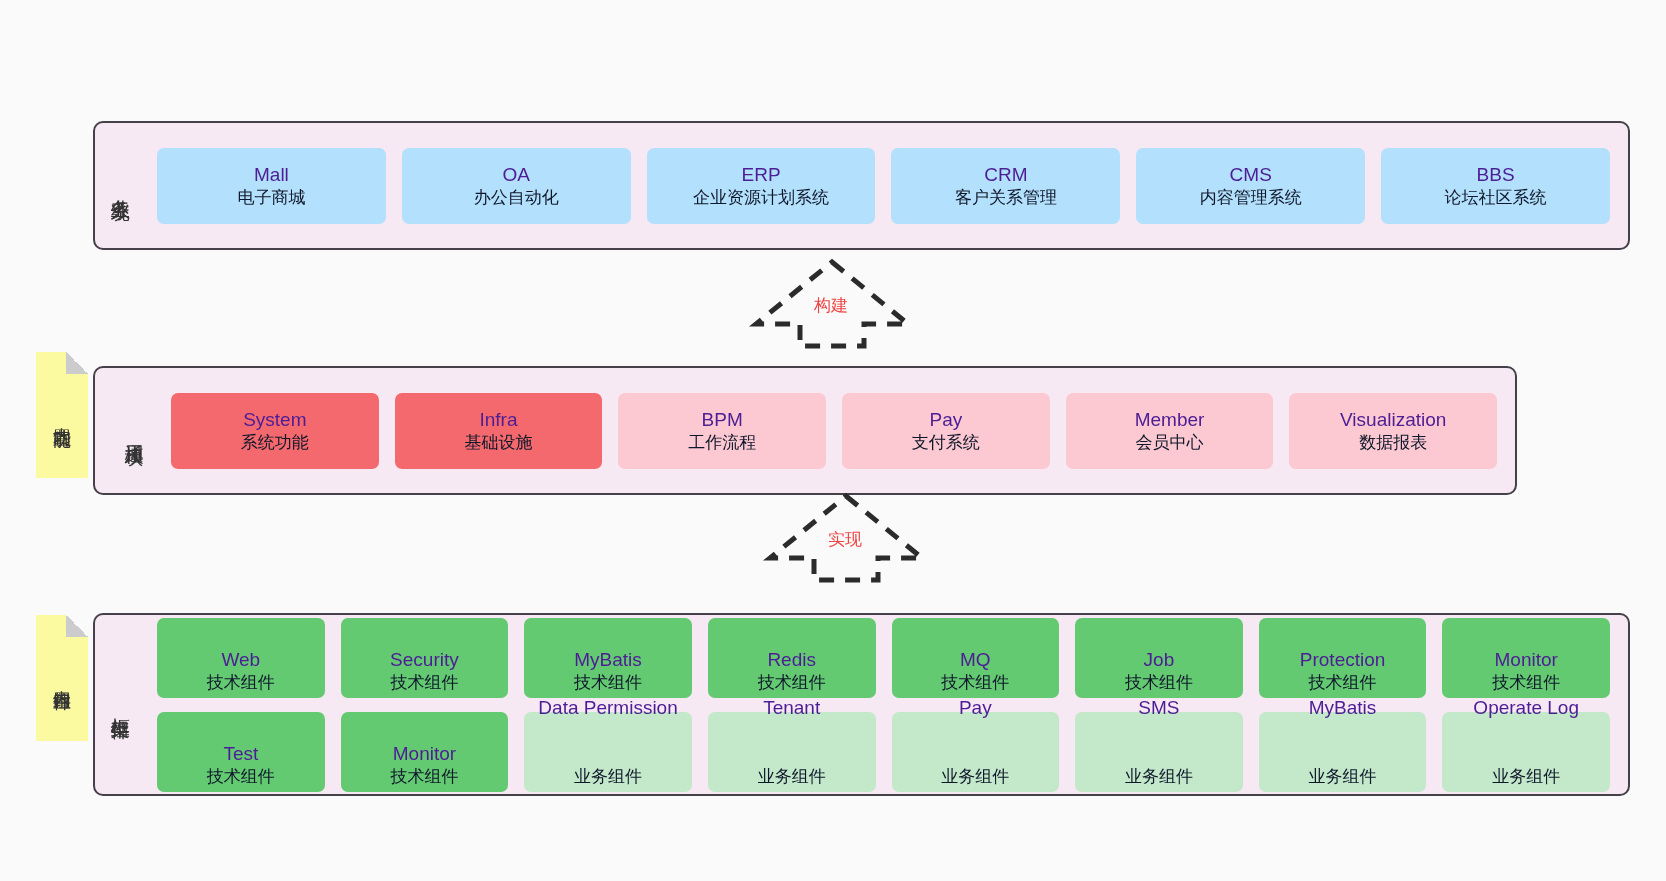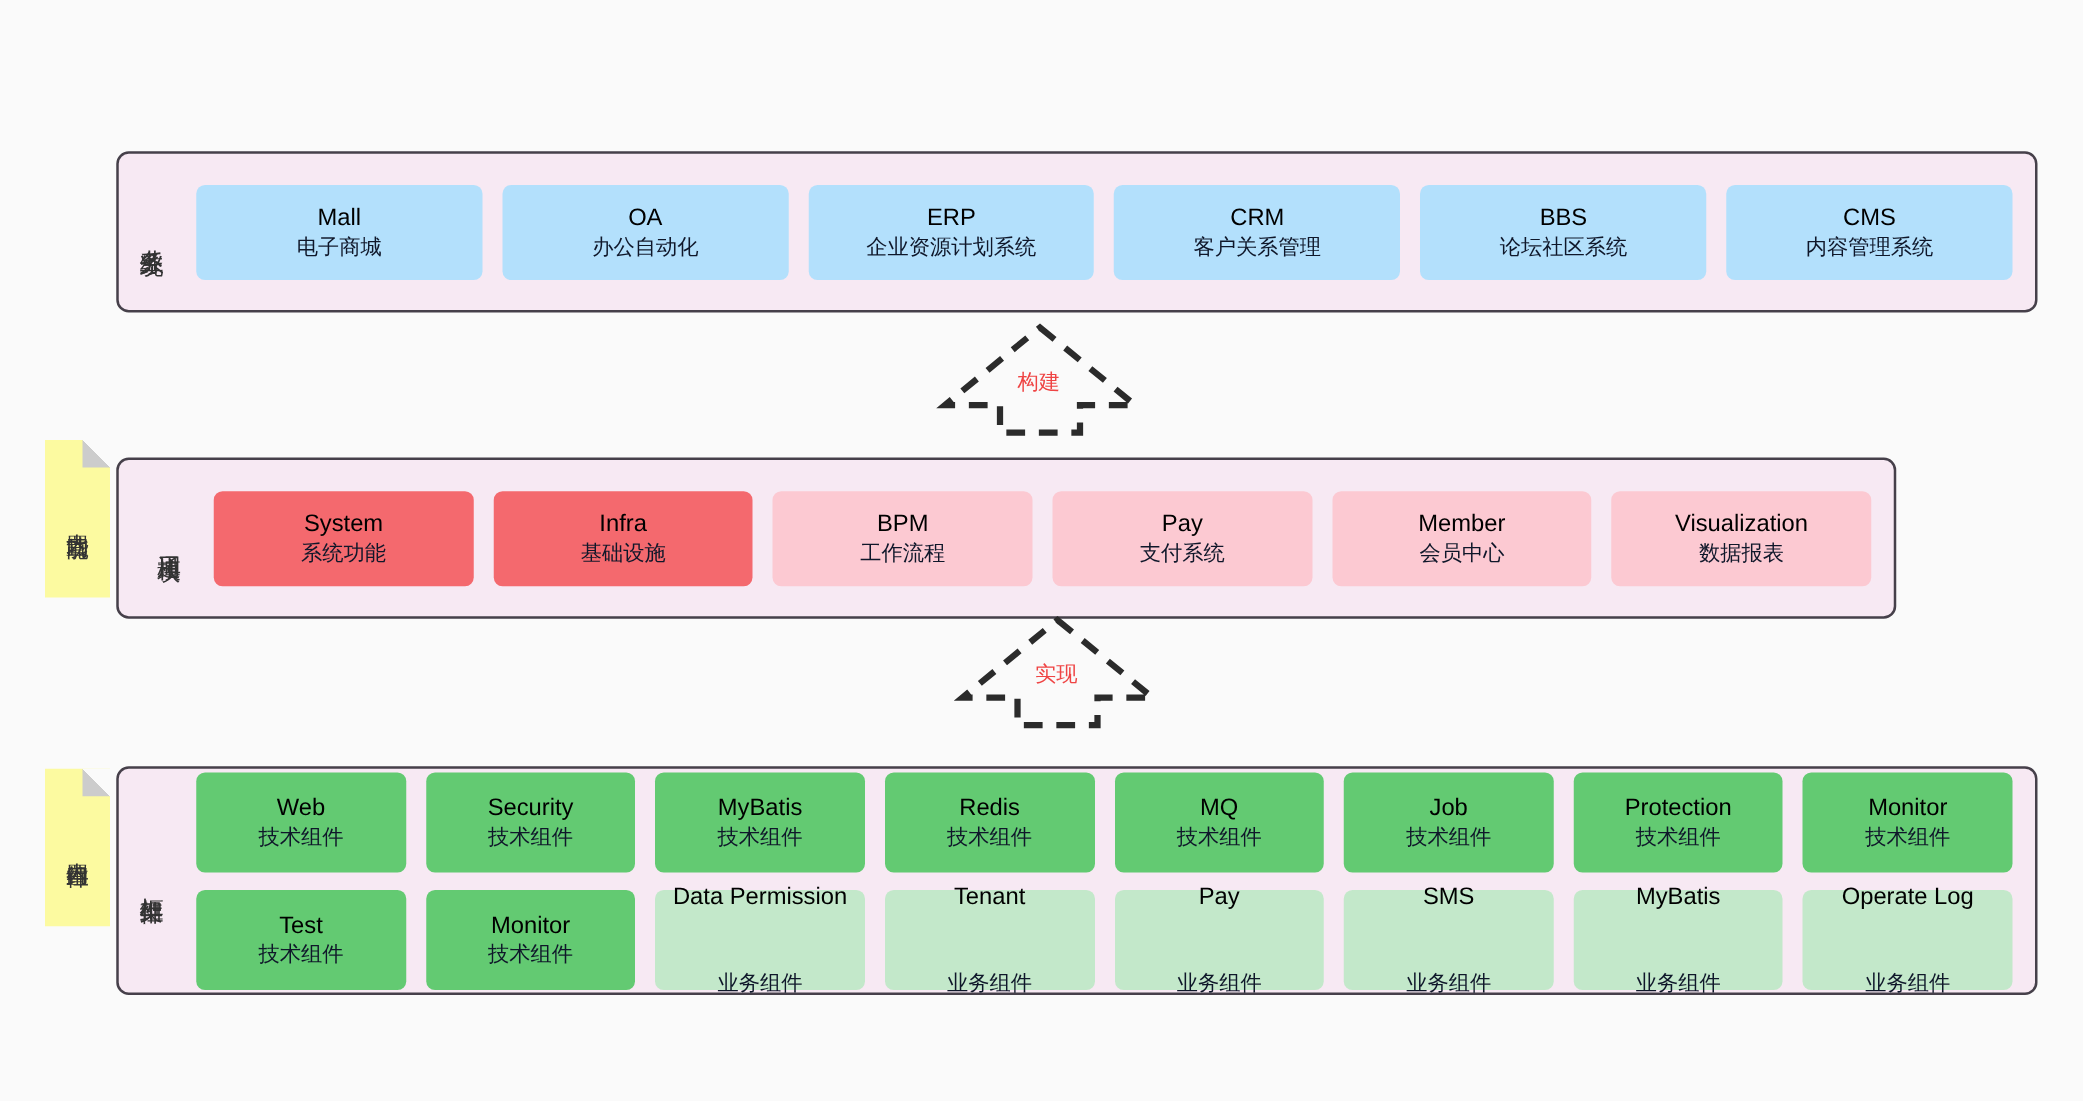--- a/index.html
+++ b/index.html
@@ -74,32 +74,32 @@
     border-radius: 7px;
     display: flex;
     flex-direction: column;
     align-items: center;
     justify-content: center;
     text-align: center;
     line-height: 1.26;
     box-sizing: border-box;
     padding: 4px 6px;
   }
-  .node .en { font-size: 19px; color: #000000; }
+  .node .en { font-size: 19px; color: #4c1d95; }
   .node .cn { font-size: 17px; color: #0f172a; }
 
   
   .c-blue        { background: #b3e0fc; }
   .c-red         { background: #f4696e; }
   .c-pink        { background: #fcc9d2; }
   .c-green       { background: #63ca72; }
   .c-lightgreen  { background: #c3e8ca; gap: 46px; }
 
   .h-tall  { height: 76px; }
-  .h-short { height: 80px; }
+  .h-short { height: 80px; justify-content: flex-end; }
 
   
   .sticky {
     position: absolute;
     background: #fcfaa0;
     box-sizing: border-box;
     display: flex;
     align-items: center;
     justify-content: center;
     font-size: 18px;
@@ -172,29 +172,29 @@
 
         <div class="cell">
           <div class="node c-blue h-tall">
             <span class="en">CRM</span>
             <span class="cn">客户关系管理</span>
           </div>
         </div>
 
         <div class="cell">
           <div class="node c-blue h-tall">
+            <span class="en">CMS</span>
+            <span class="cn">内容管理系统</span>
+          </div>
+        </div>
+
+        <div class="cell">
+          <div class="node c-blue h-tall">
             <span class="en">BBS</span>
             <span class="cn">论坛社区系统</span>
-          </div>
-        </div>
-
-        <div class="cell">
-          <div class="node c-blue h-tall">
-            <span class="en">CMS</span>
-            <span class="cn">内容管理系统</span>
           </div>
         </div>
 
       </div>
     </div>
   </div>
 
   <div class="arrow-wrap" id="arrow-build">
     <svg width="160" height="92" viewBox="0 0 160 92" aria-hidden="true">
       <path d="M80 4 L156 66 L112 66 L112 88 L48 88 L48 66 L4 66 Z" fill="none" stroke="#2b2b2b" stroke-width="5" stroke-dasharray="15,11" stroke-linecap="butt" stroke-linejoin="miter"></path>

